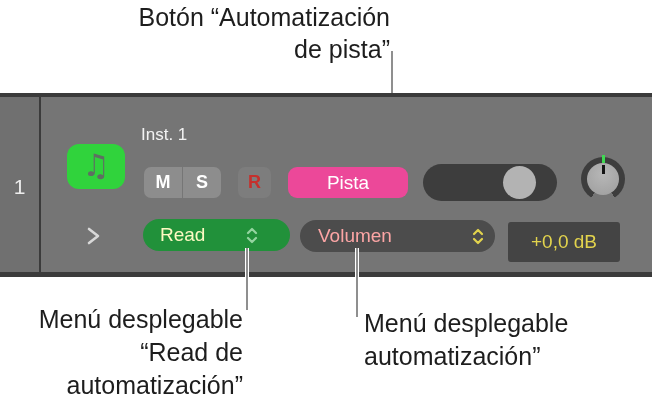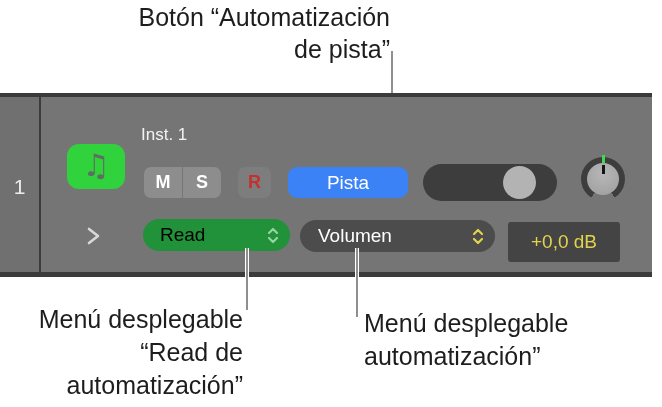--- a/index.html
+++ b/index.html
@@ -51,21 +51,21 @@
   }
   .ms-cell{flex:1;display:flex;align-items:center;justify-content:center;
     color:#ffffff;font-size:18px;font-weight:700;}
   .ms-cell.first{border-right:1px solid #767676;}
   .r-btn{
     position:absolute;left:238px;top:70px;width:33px;height:31px;border-radius:7px;
     background:#7d7d7d;color:#c5302c;font-size:18px;font-weight:700;
   }
   .pista-btn{
     position:absolute;left:288px;top:70px;width:120px;height:31px;border-radius:9px;
-    background:#3b82f6;color:#ffffff;font-size:19px;text-align:center;
+    background:#ec4899;color:#ffffff;font-size:19px;text-align:center;
   }
   .toggle{
     position:absolute;left:423px;top:67px;width:134px;height:37px;border-radius:19px;
     background:#3d3d3d;
   }
   .toggle .thumb{
     position:absolute;left:80px;top:2px;width:33px;height:33px;border-radius:50%;
     background:#b3b3b3;
   }
   .knob{position:absolute;left:581px;top:60px;width:44px;height:44px;}
@@ -81,23 +81,23 @@
   .knob .pointer{position:absolute;left:21px;top:8px;width:3px;height:9px;background:#141414;}
 
   .disclosure{
     position:absolute;left:84px;top:129px;width:18px;height:20px;
     display:flex;align-items:center;justify-content:center;
   }
   .pill{
     position:absolute;display:flex;align-items:center;box-sizing:border-box;
     font-size:19px;border-radius:16px;
   }
-  .read-pill{left:143px;top:122px;width:147px;height:32px;background:#21913a;color:#000000;
-    padding:0 10px 0 17px;justify-content:space-between;gap:40px;}
-  .param-pill{left:300px;top:123px;width:195px;height:32px;background:#4c4c4c;color:#ffffff;
+  .read-pill{left:143px;top:122px;width:147px;height:32px;background:#21913a;color:#fef9c3;
+    padding:0 10px 0 17px;gap:40px;}
+  .param-pill{left:300px;top:123px;width:195px;height:32px;background:#4c4c4c;color:#fca5a5;
     padding:0 10px 0 18px;justify-content:space-between;}
   .value-box{
     position:absolute;left:508px;top:125px;width:112px;height:40px;border-radius:3px;
     background:#444444;color:#e2d34d;font-size:19px;
     display:flex;align-items:center;justify-content:center;
   }
   .chev svg{display:block;}
 </style>
 </head>
 <body>

